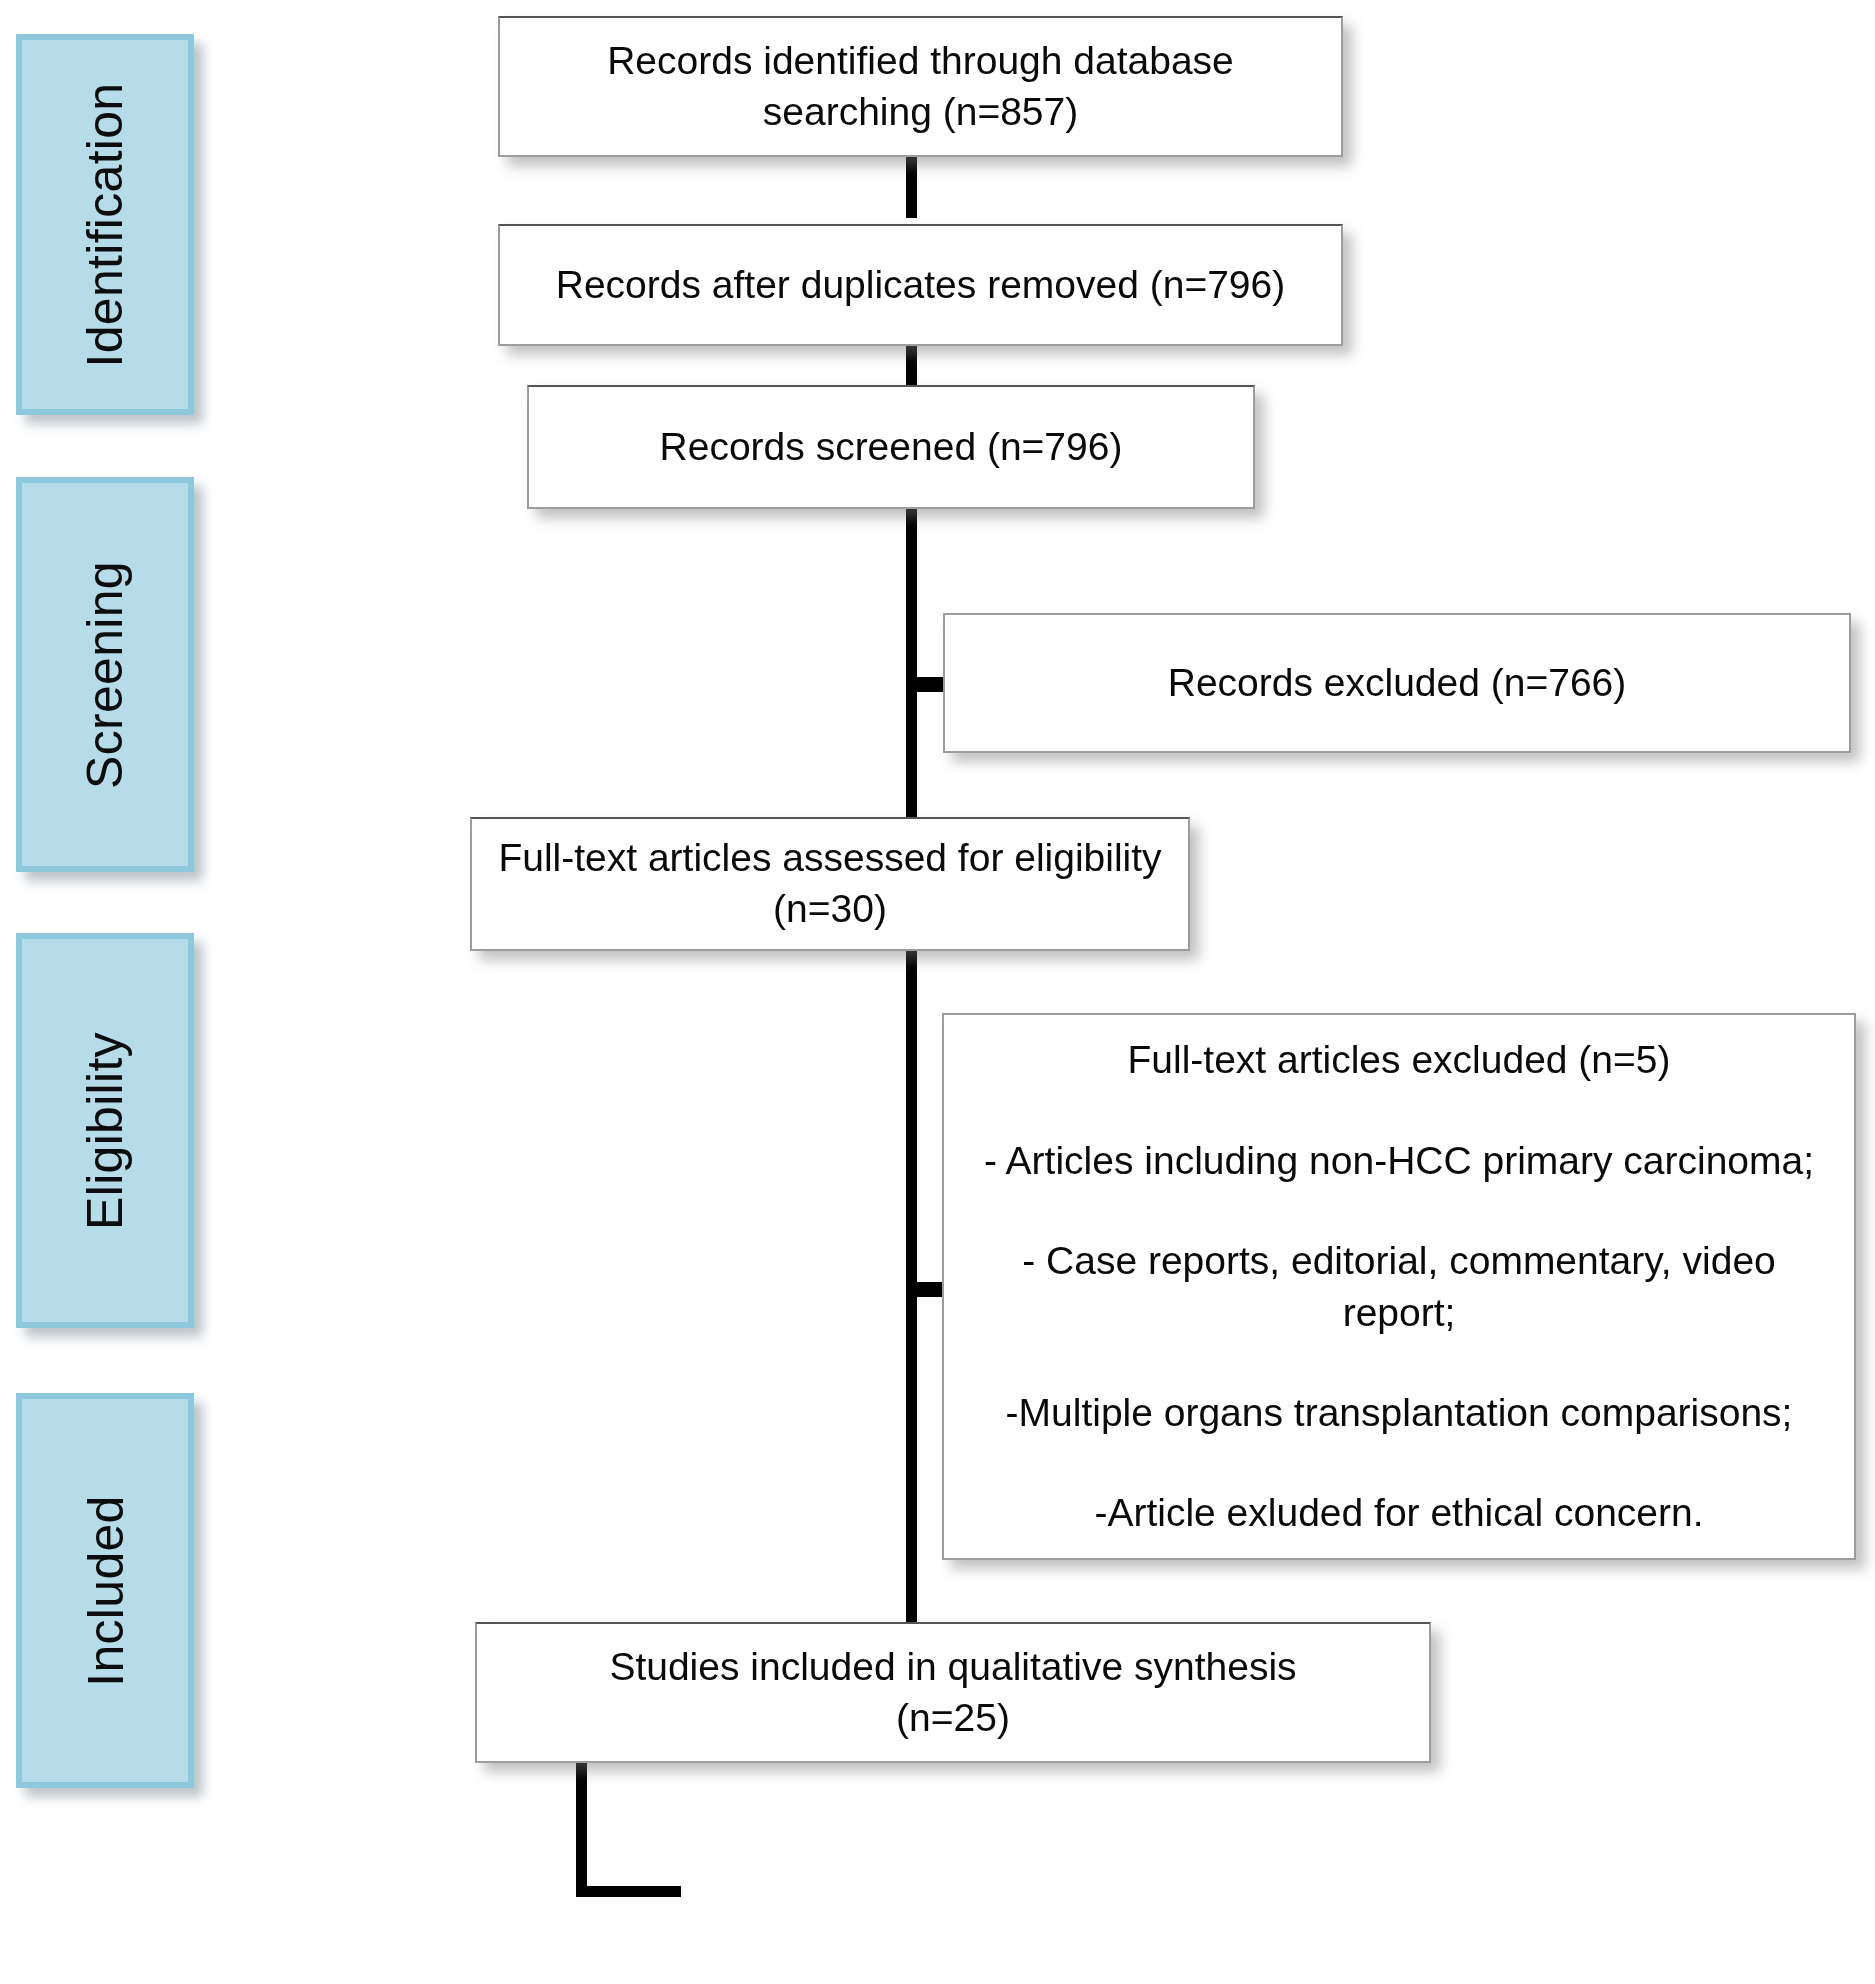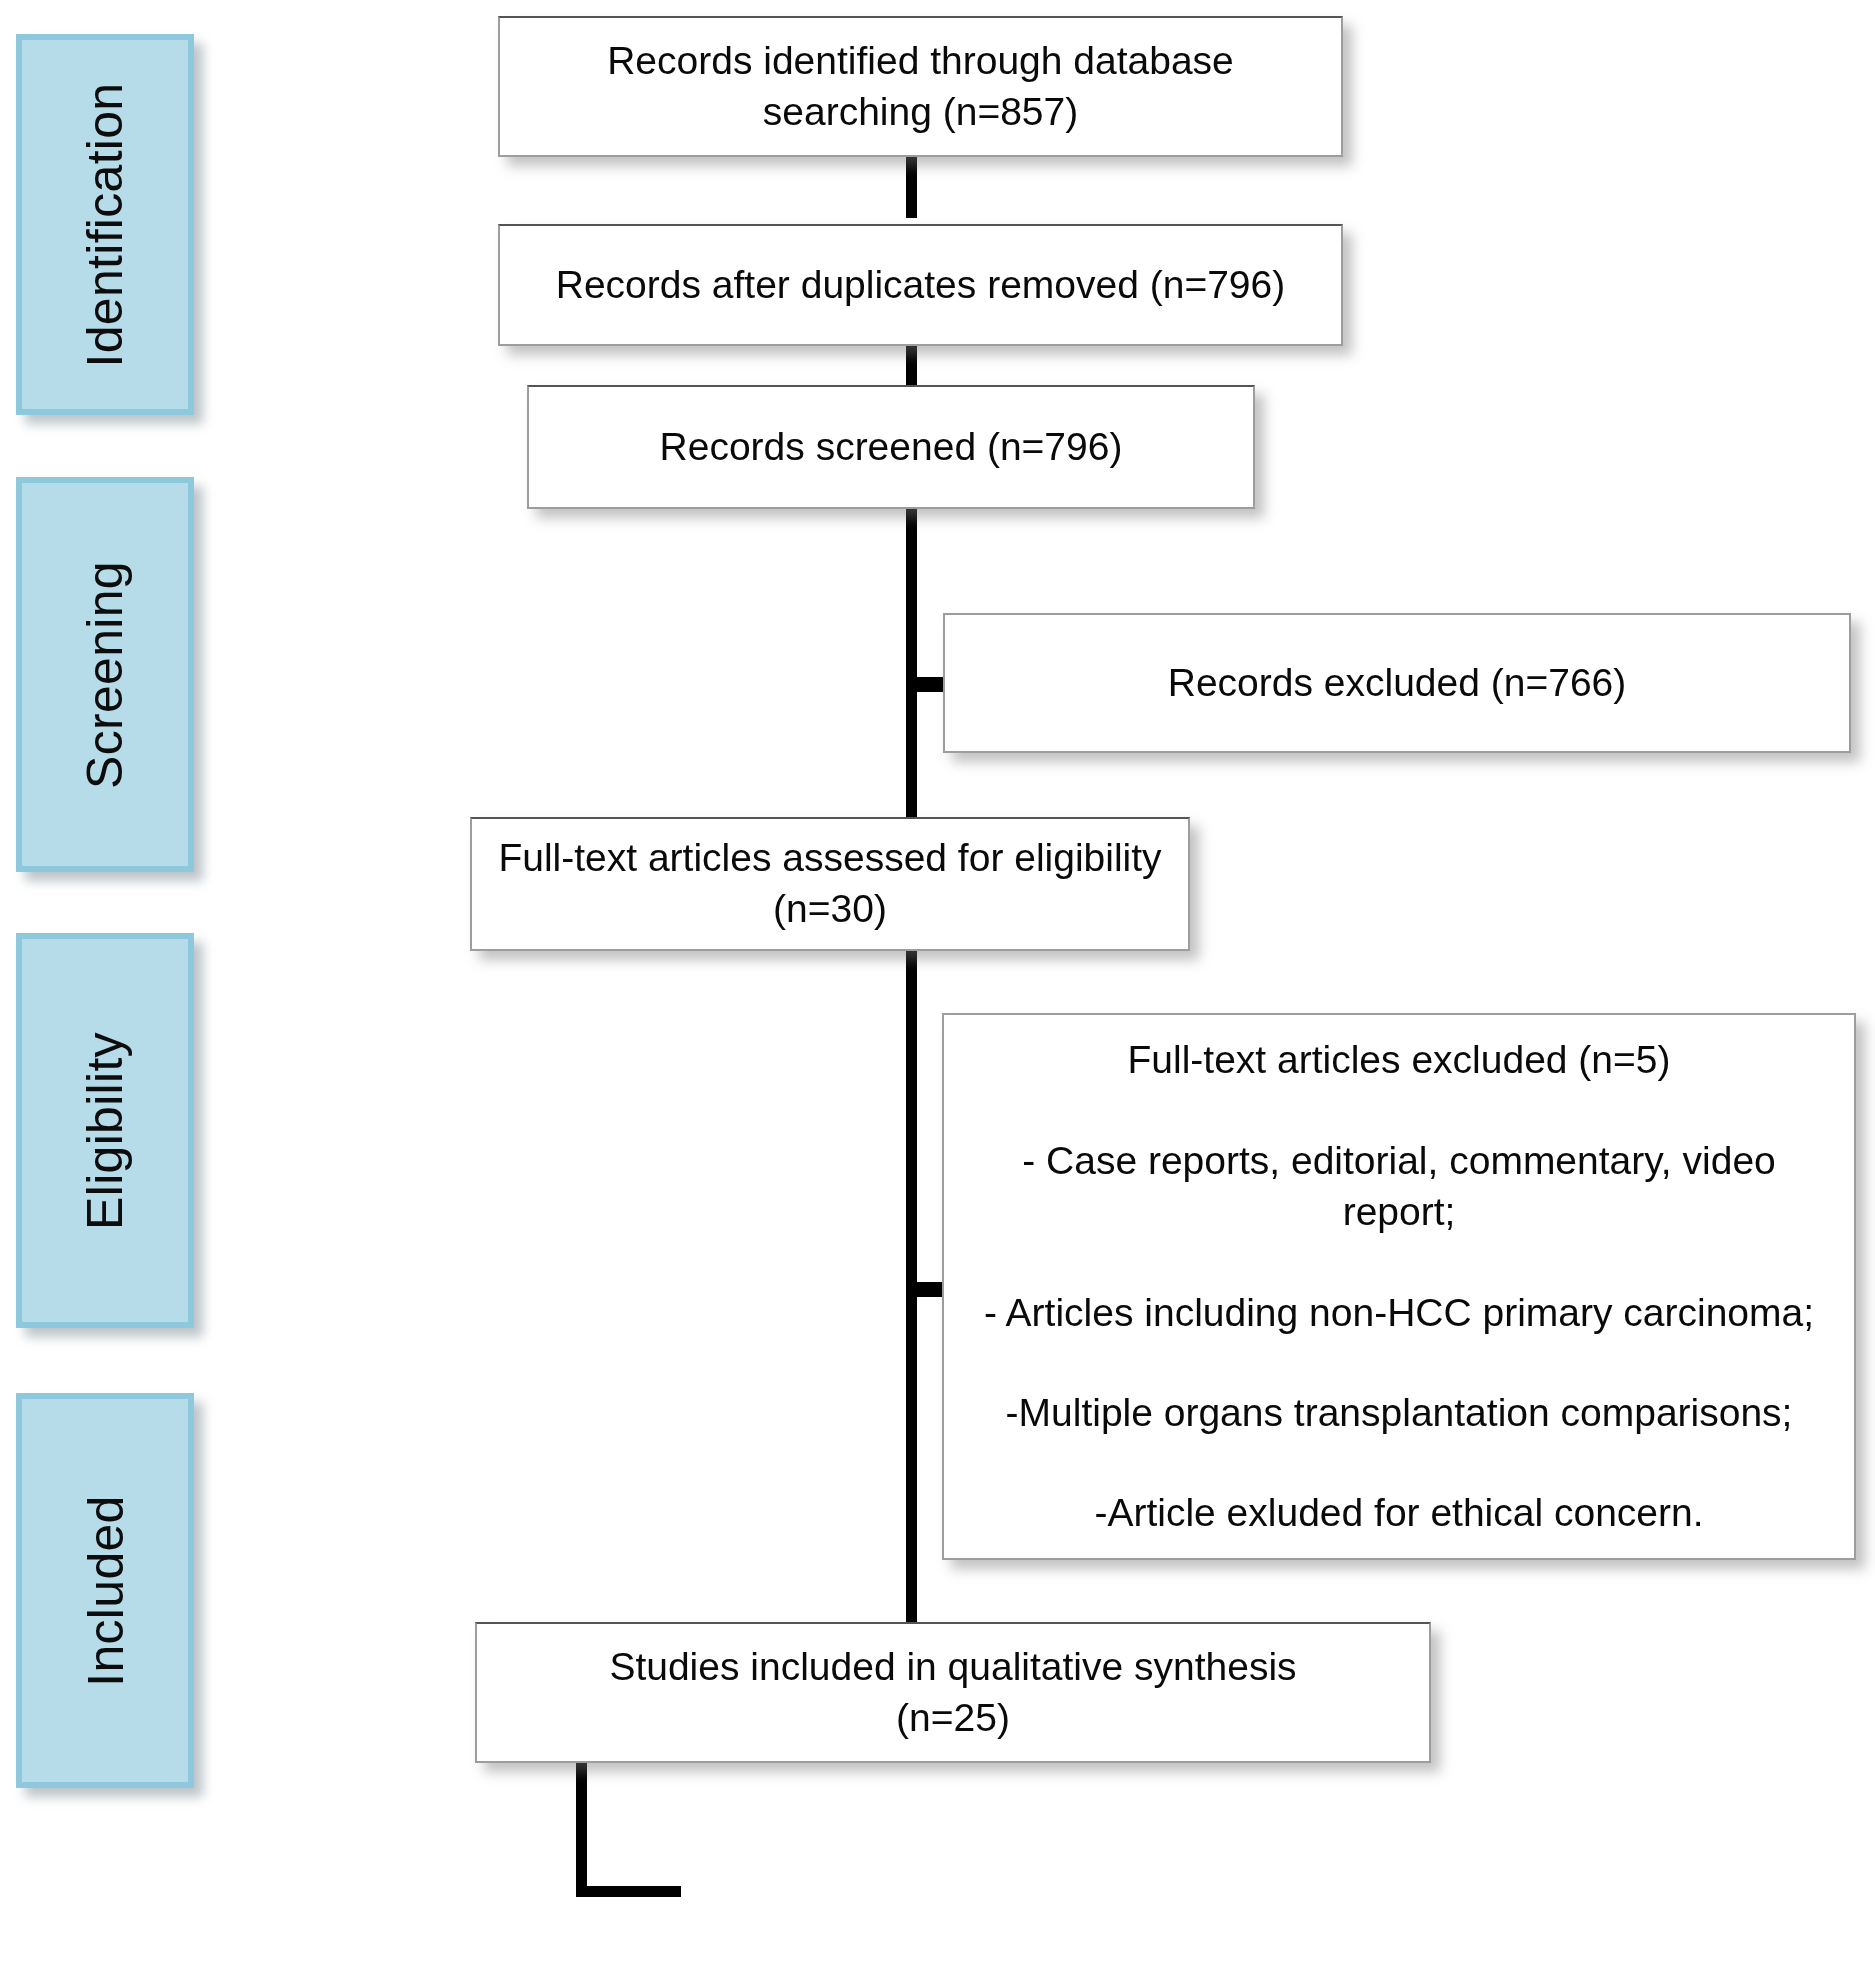--- a/index.html
+++ b/index.html
@@ -135,22 +135,22 @@
   <div class="flow-box" style="left:943px; top:613px; width:908px; height:140px;">
     <div class="txt">Records excluded (n=766)</div>
   </div>
 
   <div class="flow-box top-dark" style="left:470px; top:817px; width:720px; height:134px;">
     <div class="txt">Full-text articles assessed for eligibility (n=30)</div>
   </div>
 
   <div class="flow-box reasons" style="left:942px; top:1013px; width:914px; height:547px;gap:28px;">
     <div class="line">Full-text articles excluded (n=5)</div>
+    <div class="line">- Articles including non-HCC primary carcinoma;</div>
     <div class="line">- Case reports, editorial, commentary, video report;</div>
-    <div class="line">- Articles including non-HCC primary carcinoma;</div>
     <div class="line">-Multiple organs transplantation comparisons;</div>
     <div class="line">-Article exluded for ethical concern.</div>
   </div>
 
   <div class="flow-box top-dark" style="left:475px; top:1622px; width:956px; height:141px;">
     <div class="txt">
       <span>Studies included in qualitative synthesis</span><br>
       <span>(n=25)</span>
     </div>
   </div>

